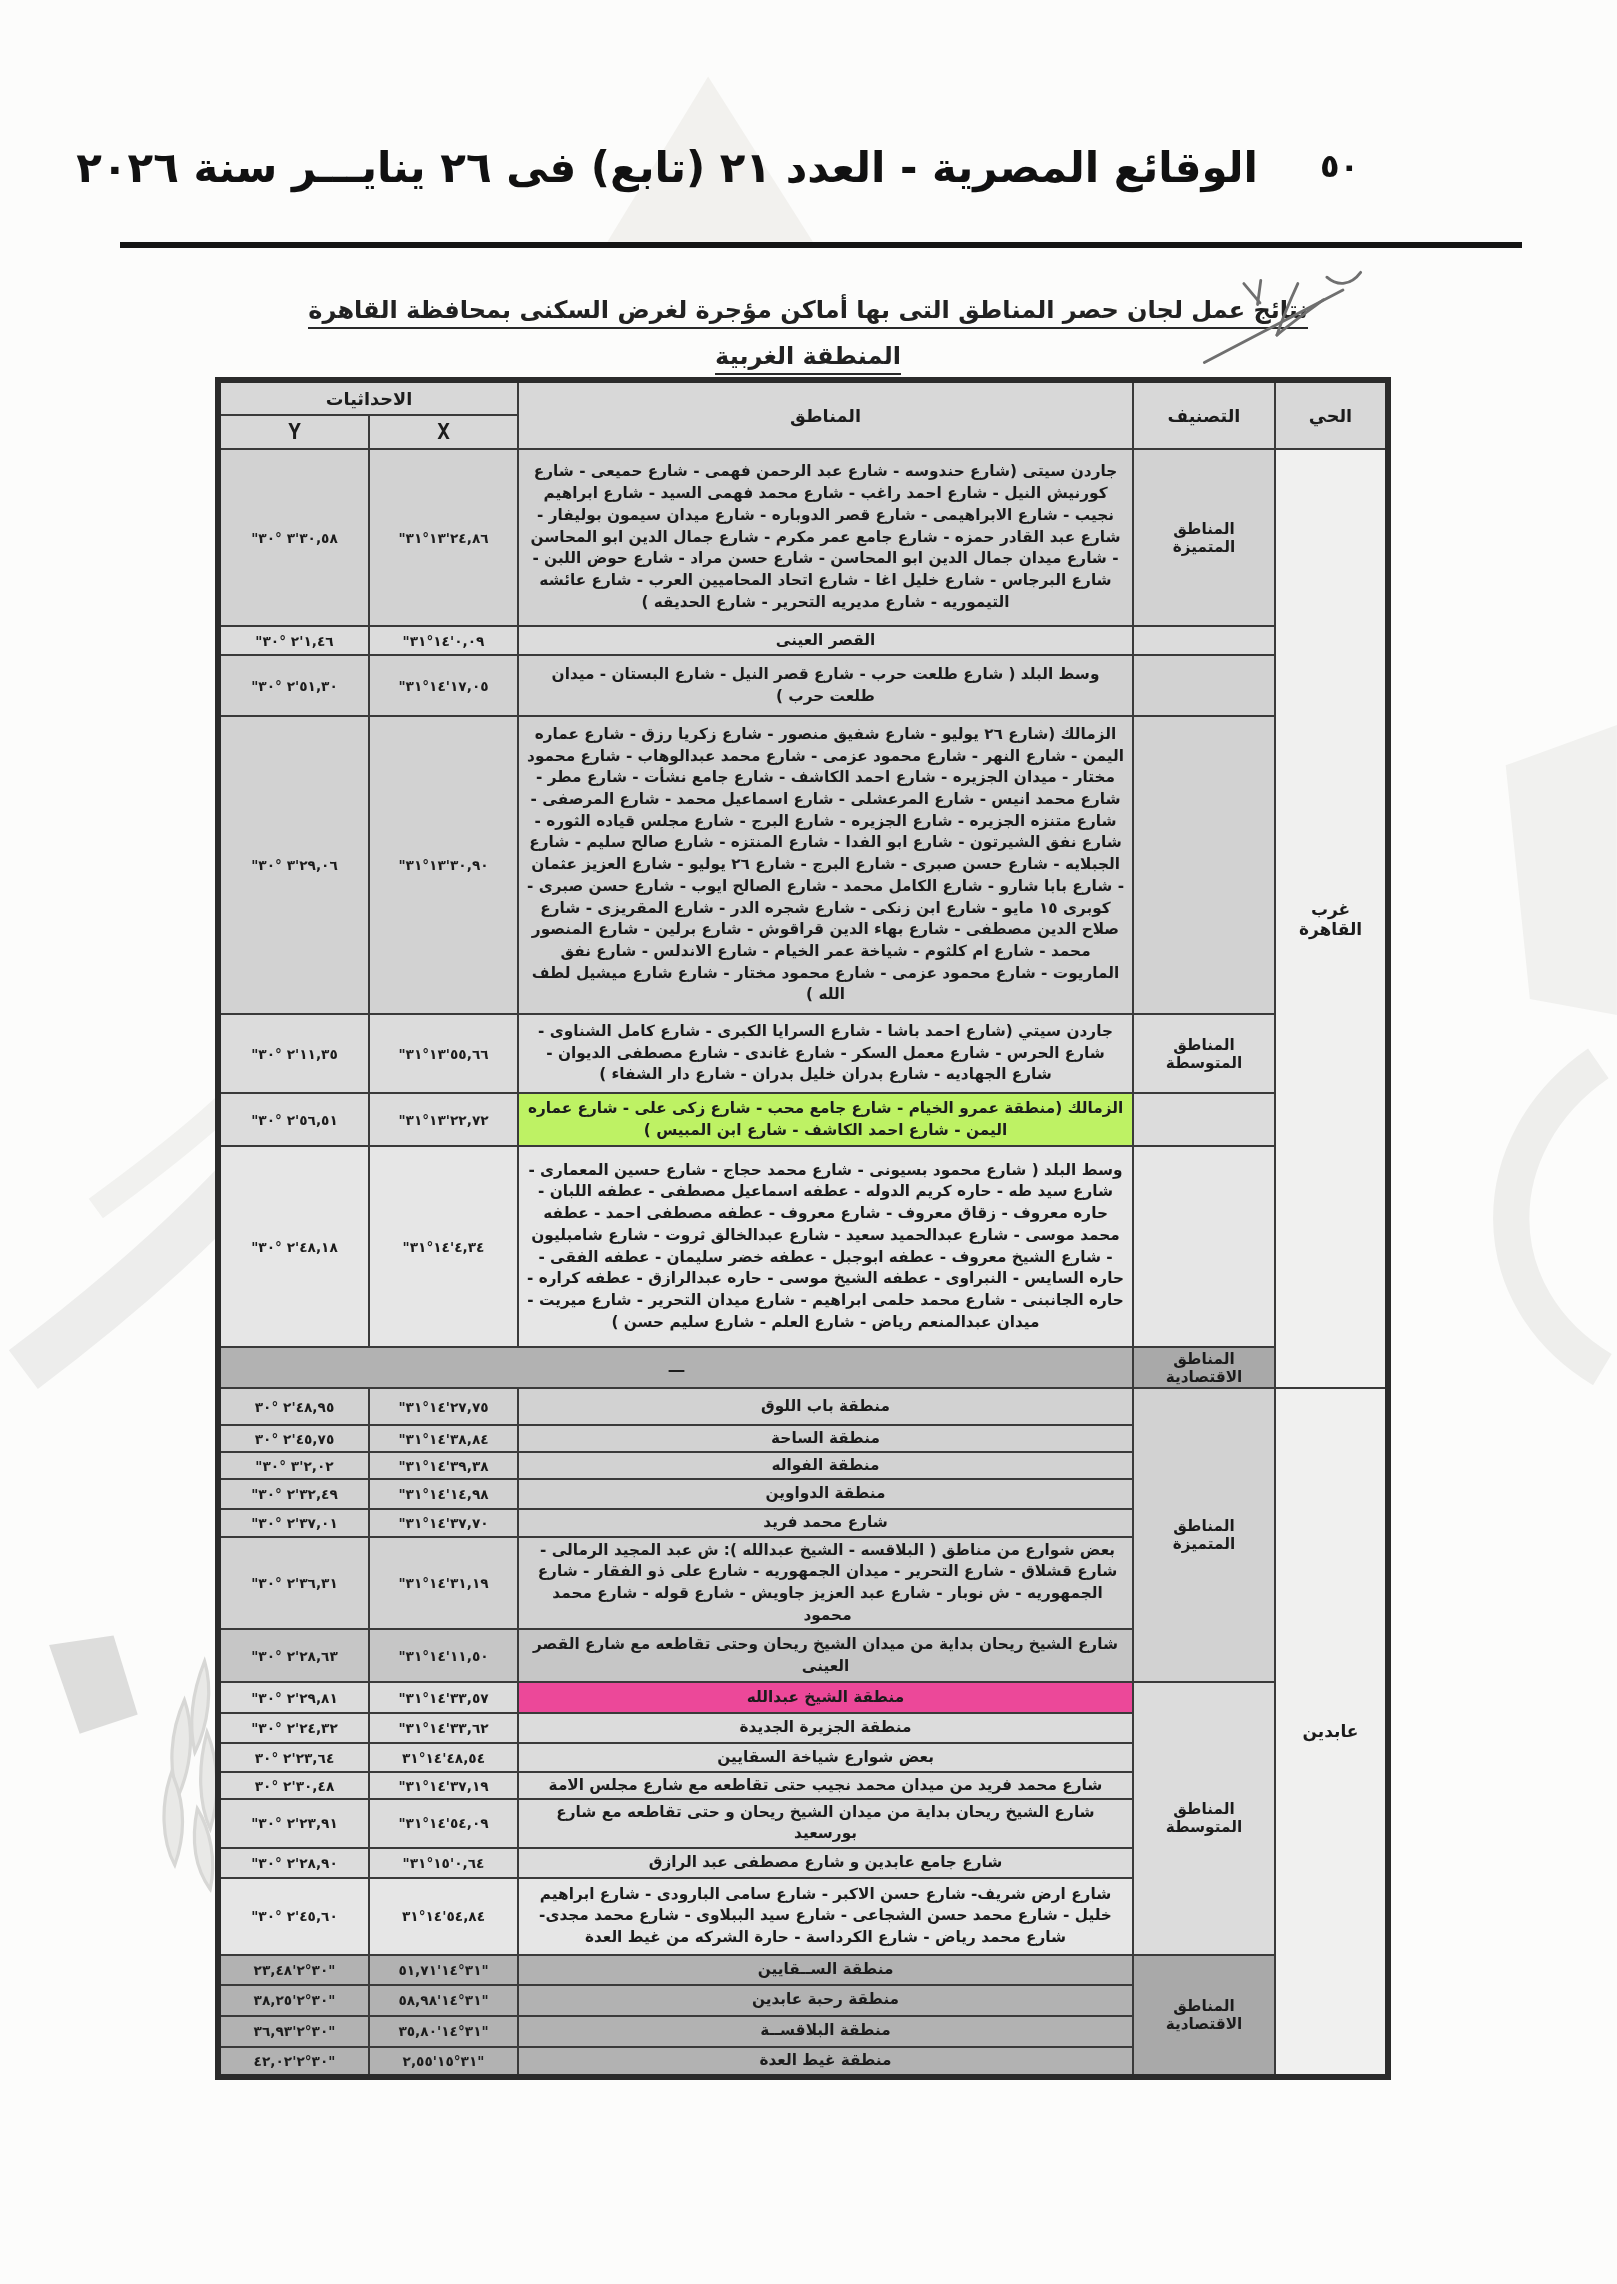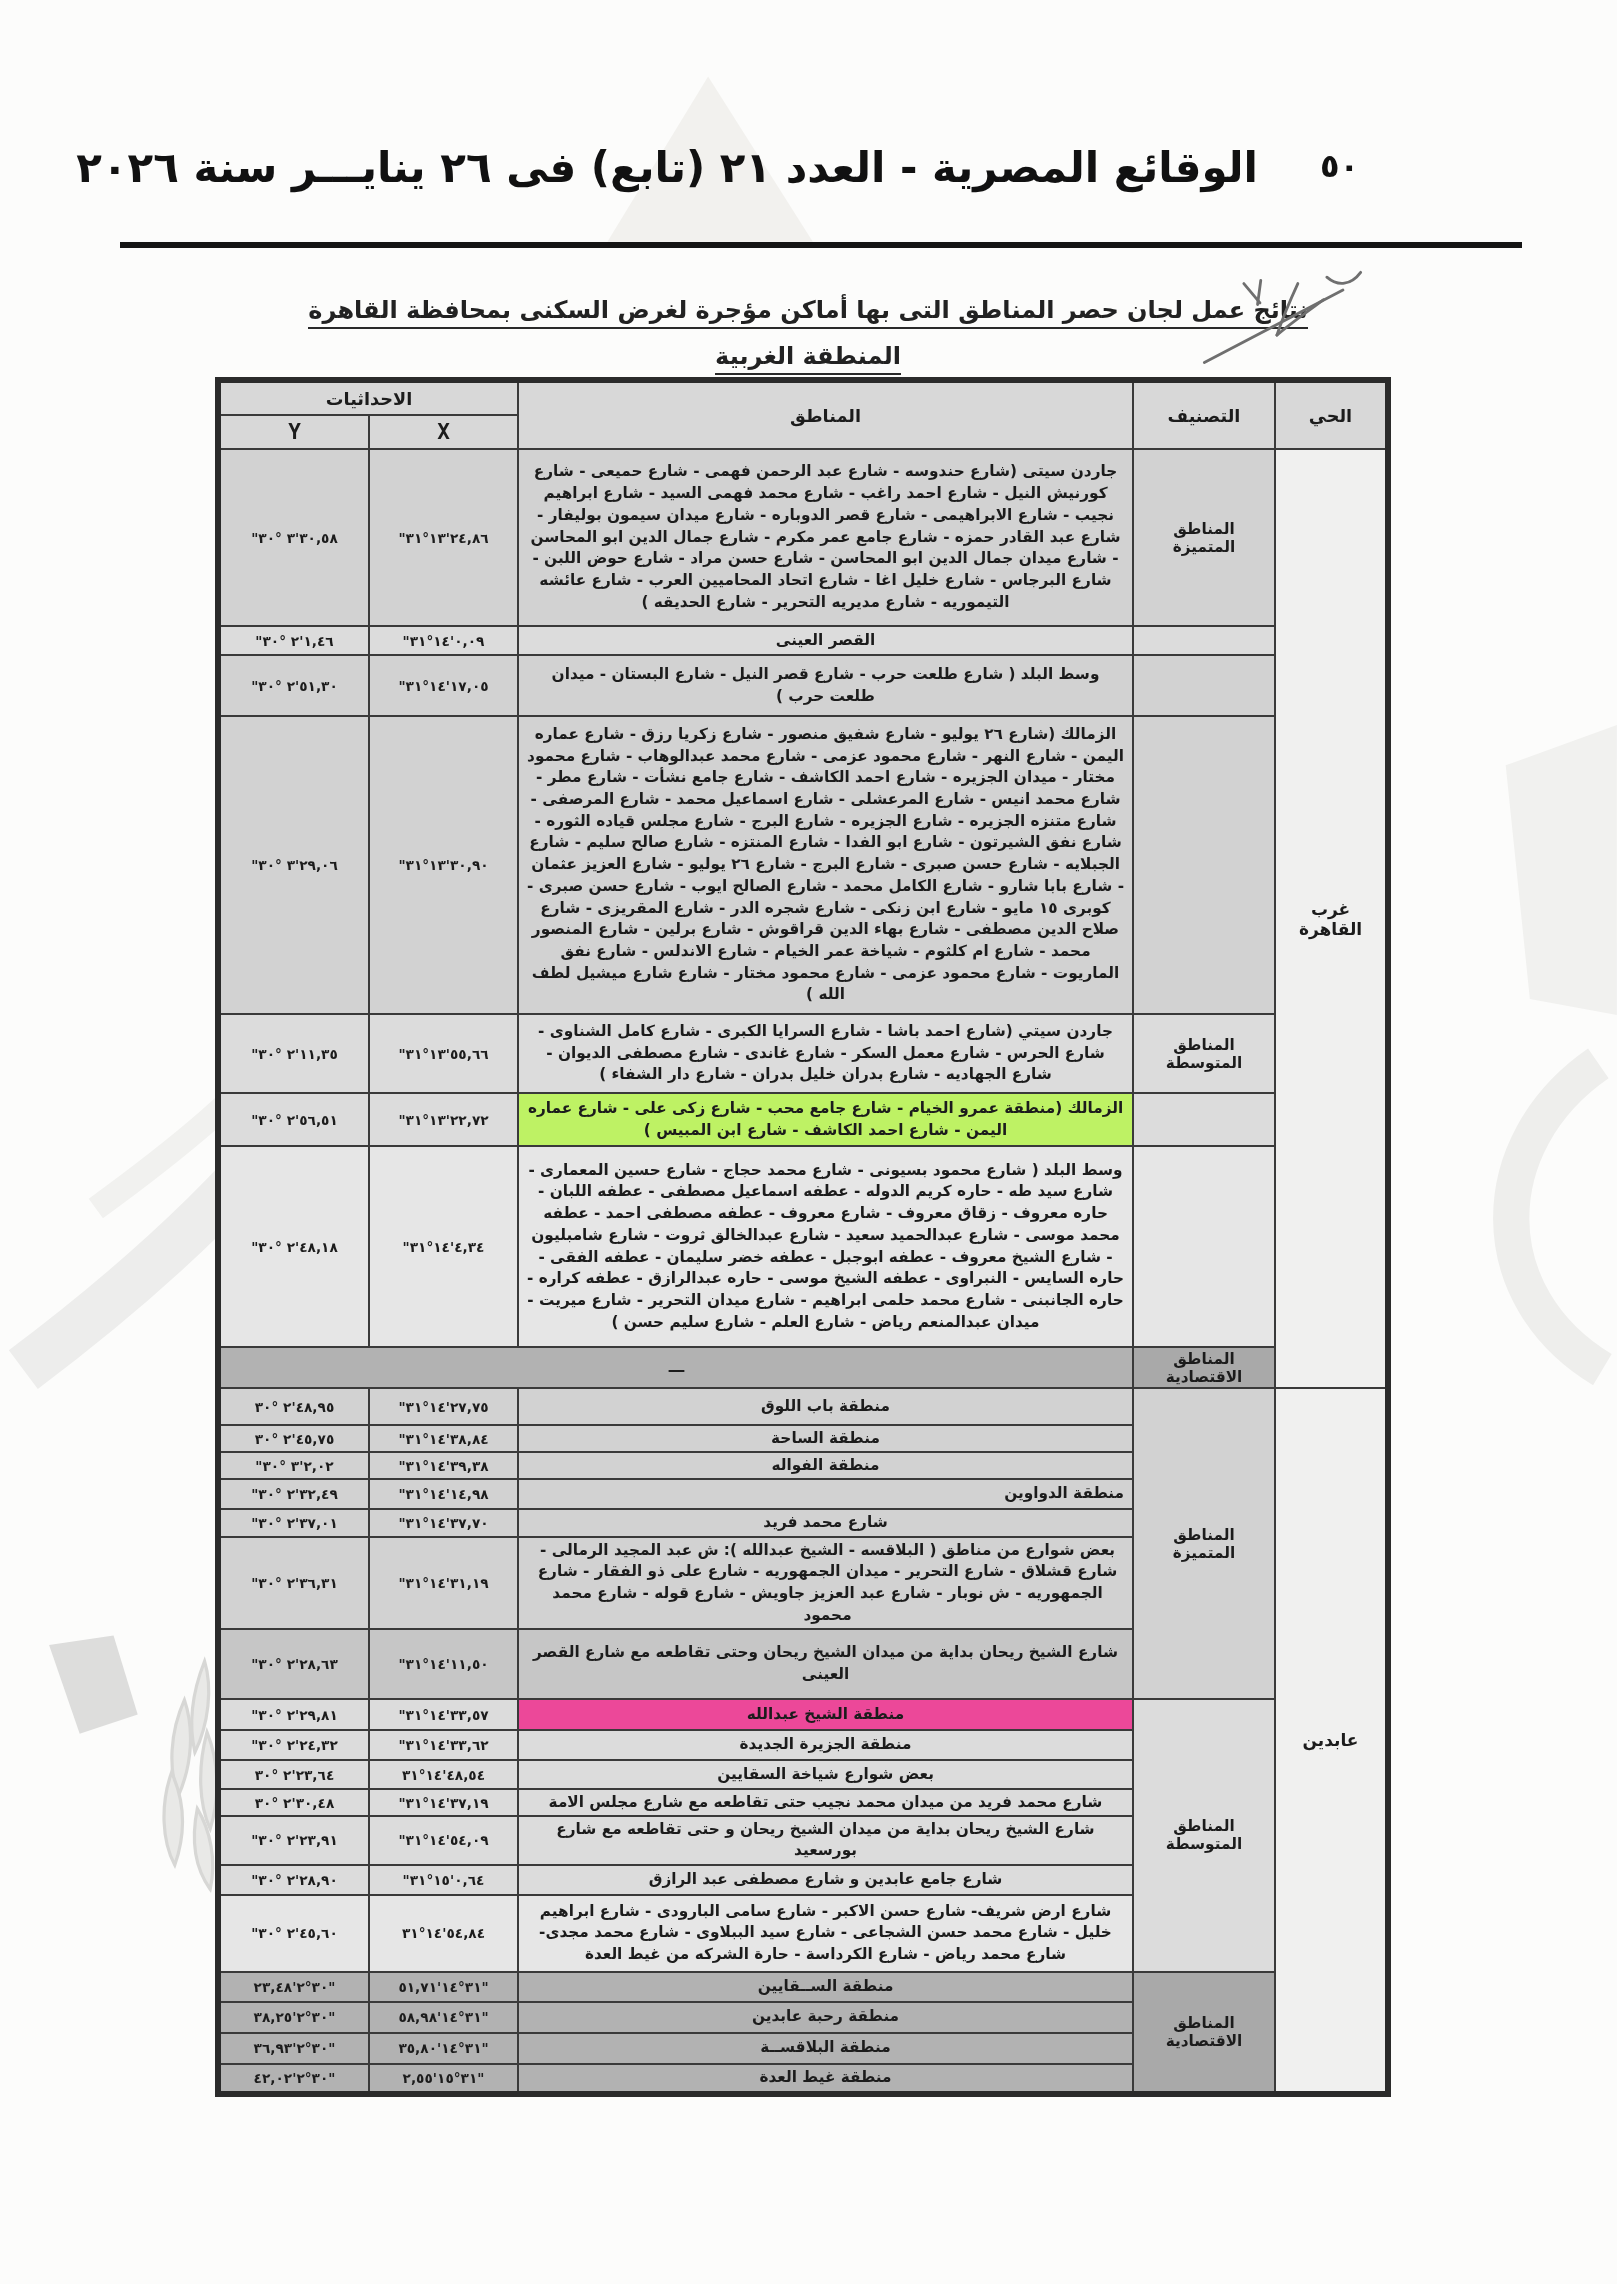--- a/index.html
+++ b/index.html
@@ -182,35 +182,35 @@
             <td class="area" style="background: rgb(210, 210, 210);">منطقة الساحة</td>
             <td class="coord" style="background: rgb(210, 210, 210);">"٣٨,٨٤'١٤°٣١</td>
             <td class="coord" style="background: rgb(210, 210, 210);">٤٥,٧٥'٢ °٣٠</td>
           </tr>
           <tr style="height: 27px;">
             <td class="area" style="background: rgb(210, 210, 210);">منطقة الفواله</td>
             <td class="coord" style="background: rgb(210, 210, 210);">"٣٩,٣٨'١٤°٣١</td>
             <td class="coord" style="background: rgb(210, 210, 210);">"٢,٠٢'٣ °٣٠</td>
           </tr>
           <tr style="height: 30px;">
-            <td class="area" style="background: rgb(210, 210, 210); text-align: right;">منطقة الدواوين</td>
+            <td class="area" style="background: rgb(210, 210, 210);">منطقة الدواوين</td>
             <td class="coord" style="background: rgb(210, 210, 210);">"١٤,٩٨'١٤°٣١</td>
             <td class="coord" style="background: rgb(210, 210, 210);">"٣٢,٤٩'٢ °٣٠</td>
           </tr>
           <tr style="height: 28px;">
             <td class="area" style="background: rgb(210, 210, 210);">شارع محمد فريد</td>
             <td class="coord" style="background: rgb(210, 210, 210);">"٣٧,٧٠'١٤°٣١</td>
             <td class="coord" style="background: rgb(210, 210, 210);">"٣٧,٠١'٢ °٣٠</td>
           </tr>
           <tr style="height: 77px;">
             <td class="area" style="background: rgb(210, 210, 210); padding-left: 12px;">بعض شوارع من مناطق ( البلاقسه - الشيخ عبدالله ): ش عبد المجيد الرمالى - شارع قشلاق - شارع التحرير - ميدان الجمهوريه - شارع على ذو الفقار - شارع الجمهوريه - ش نوبار - شارع عبد العزيز جاويش - شارع قوله - شارع محمد محمود</td>
             <td class="coord" style="background: rgb(210, 210, 210);">"٣١,١٩'١٤°٣١</td>
             <td class="coord" style="background: rgb(210, 210, 210);">"٣٦,٣١'٢ °٣٠</td>
           </tr>
-          <tr style="height: 70px;">
+          <tr style="height: 53px;">
             <td class="area" style="background: rgb(198, 198, 198);">شارع الشيخ ريحان بداية من ميدان الشيخ ريحان وحتى تقاطعه مع شارع القصر العينى</td>
             <td class="coord" style="background: rgb(198, 198, 198);">"١١,٥٠'١٤°٣١</td>
             <td class="coord" style="background: rgb(198, 198, 198);">"٢٨,٦٣'٢ °٣٠</td>
           </tr>
           <tr style="height: 31px;">
             <td class="cls" rowspan="7" style="background: rgb(220, 220, 220);">المناطق المتوسطة</td>
             <td class="area" style="background: #ec4899;">منطقة الشيخ عبدالله</td>
             <td class="coord" style="background: rgb(220, 220, 220);">"٣٣,٥٧'١٤°٣١</td>
             <td class="coord" style="background: rgb(220, 220, 220);">"٢٩,٨١'٢ °٣٠</td>
           </tr>

